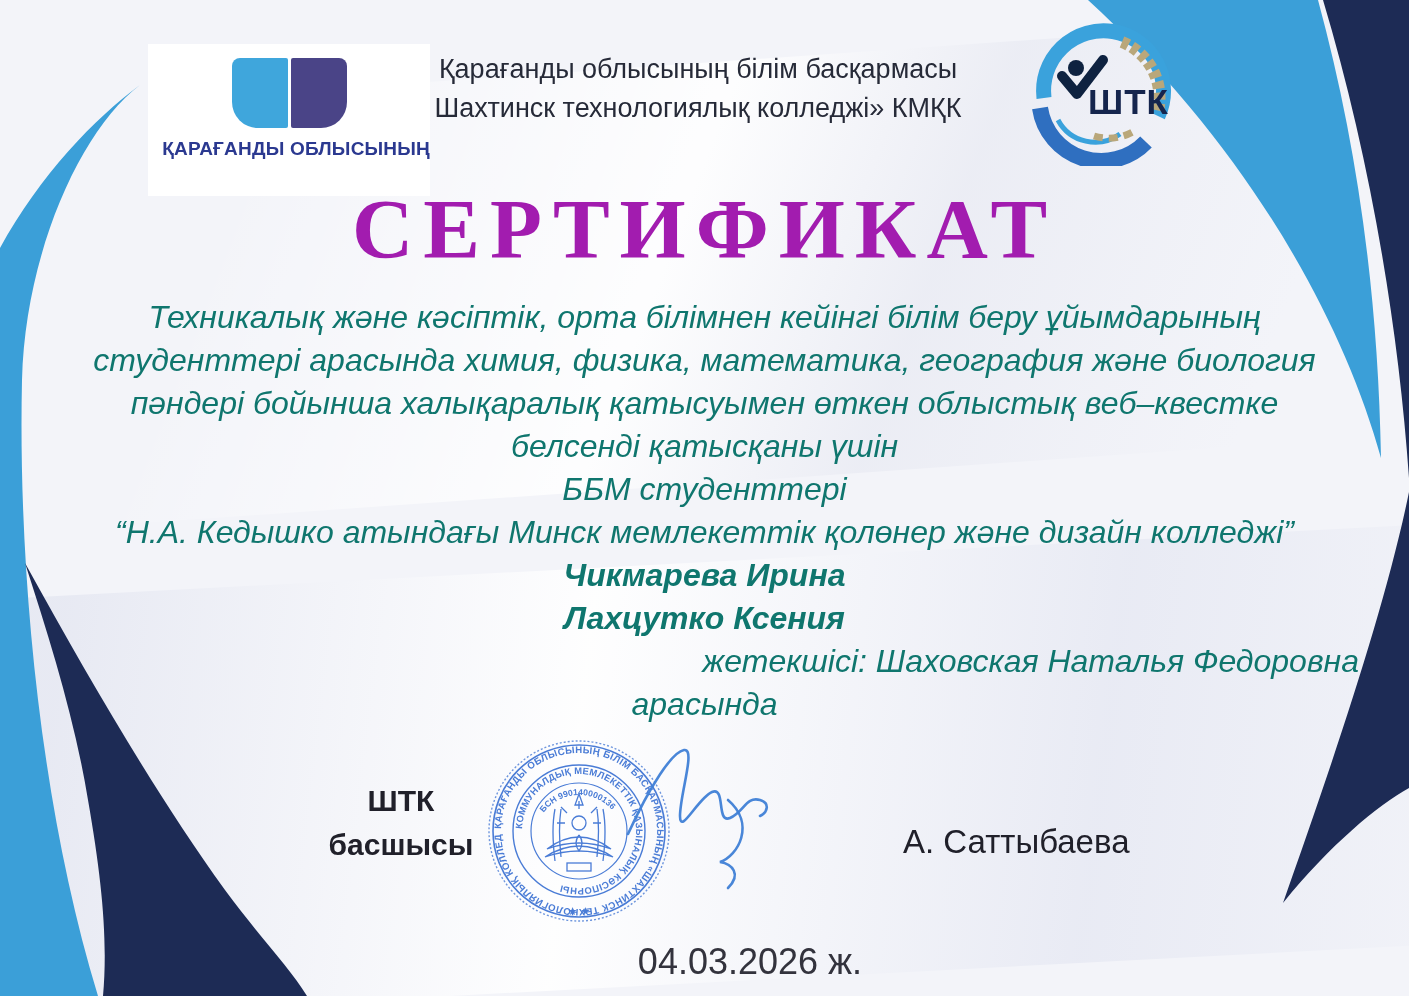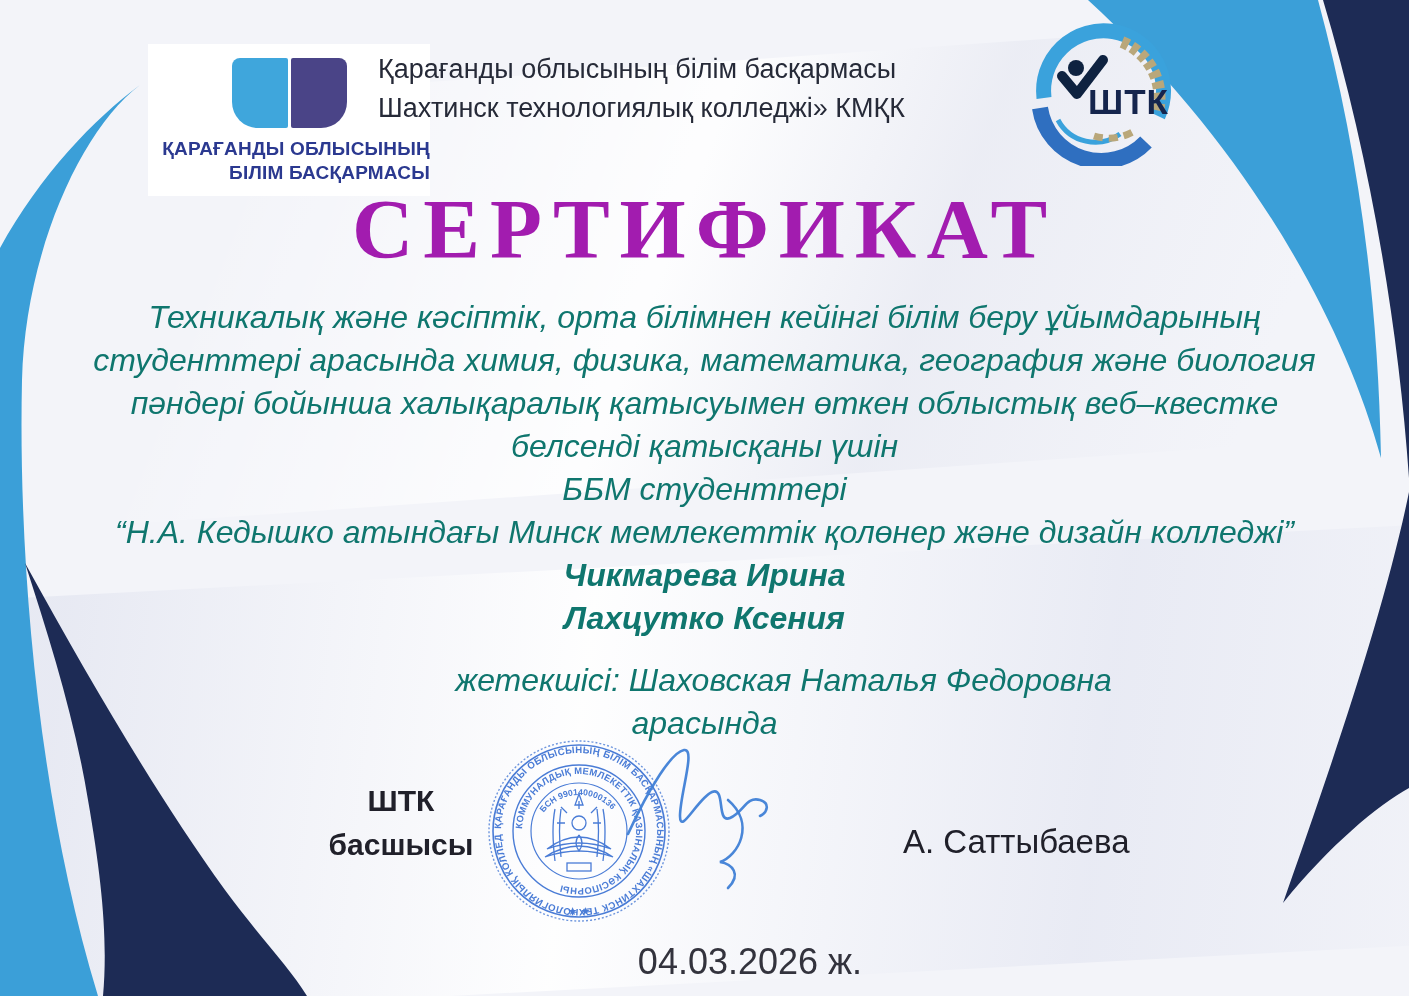--- a/index.html
+++ b/index.html
@@ -24,36 +24,36 @@
     background:#ffffff; text-align:right; padding-top:14px; }
   .dept-logo .squares { display:flex; justify-content:center; gap:3px; }
   .sq { width:56px; height:70px; }
   .sq-blue { background:#3fa6dc; border-radius:8px 2px 2px 26px; }
   .sq-purple { background:#4a4487; border-radius:2px 8px 26px 2px; }
   .dept-logo .logo-text { margin-top:9px; font-weight:bold; font-size:19px;
     line-height:24px; color:#2b3990; letter-spacing:.2px; }
 
   
   .org-name { position:absolute; left:378px; top:50px; width:640px;
-    text-align:left; font-size:27px; line-height:39px; color:#262a38; }
+    text-align:center; font-size:27px; line-height:39px; color:#262a38; }
 
   
   .shtk-logo { position:absolute; left:1024px; top:18px; width:162px; height:148px; }
 
   
   .title { position:absolute; left:0; top:180px; width:100%; text-align:center;
     font-family:"Liberation Serif", serif; font-weight:bold; font-size:85px;
     letter-spacing:10px; color:#a21caf; }
 
   
   .body-text { position:absolute; left:50px; top:296px; width:1309px;
     text-align:center; font-style:italic; font-size:32px; line-height:43px;
     color:#0f766e; }
   .body-text .bold { font-weight:bold; }
-  .body-text .supervisor-line { text-align:center; padding-left:158px;margin-top:19px; }
+  .body-text .supervisor-line { text-align:right; padding-left:158px; }
 
   
   .signer-role { position:absolute; left:298px; top:779px; width:206px;
     text-align:center; font-weight:bold; font-size:30px; line-height:44px; color:#20202a; }
   .signer-name { position:absolute; left:903px; top:799px;
     font-weight:normal; font-size:33px; color:#20202a;margin-top:24px; }
   .date-line { position:absolute; left:630px; top:941px; width:240px;
     text-align:center; font-size:36px; color:#33333d; }
 
   .seal-wrap { position:absolute; left:487px; top:739px; width:184px; height:184px; }
@@ -75,21 +75,20 @@
     <path d="M1409,492 C1385,610 1330,770 1283,903 C1330,845 1378,805 1409,788 Z" fill="#1d2b55"></path>
   </svg>
 
   <div class="dept-logo">
     <div class="squares">
       <div class="sq sq-blue"></div>
       <div class="sq sq-purple"></div>
     </div>
     <div class="logo-text">
       <div>ҚАРАҒАНДЫ ОБЛЫСЫНЫҢ</div>
-      <div>БІЛІМ БАСҚАРМАСЫ</div>
     </div>
   </div>
 
   <div class="org-name">
     <div>Қарағанды облысының білім басқармасы</div>
     <div>Шахтинск технологиялық колледжі» КМҚК</div>
   </div>
 
   <div class="shtk-logo">
     <svg viewBox="0 0 162 148" width="162" height="148">

